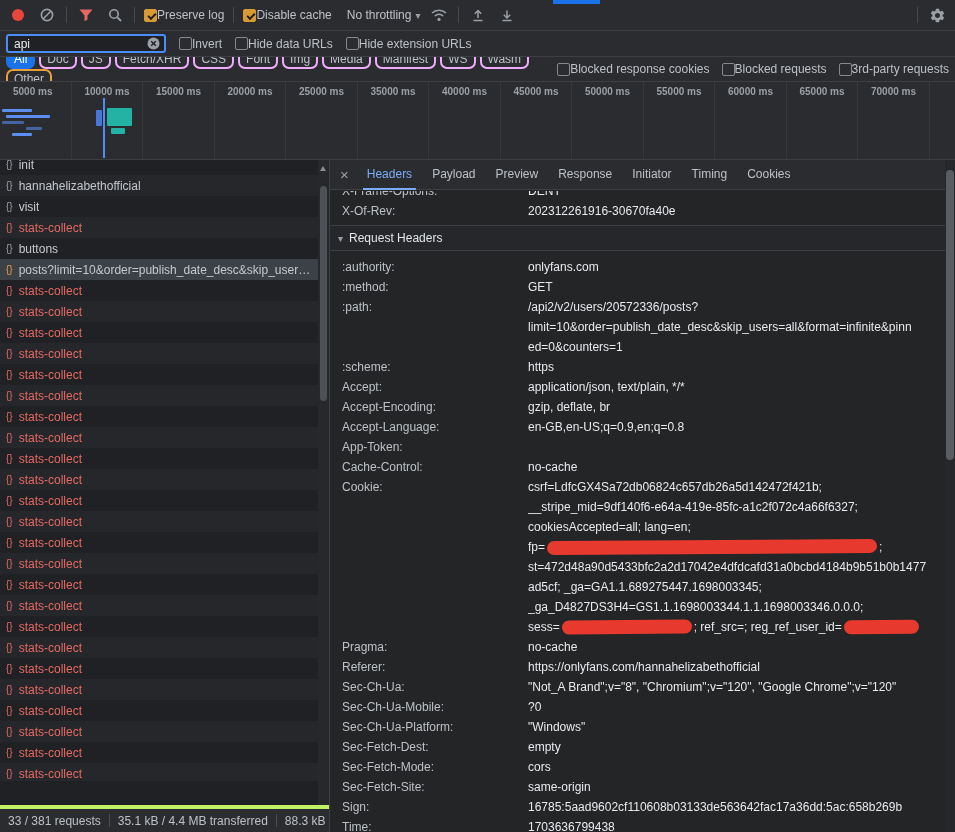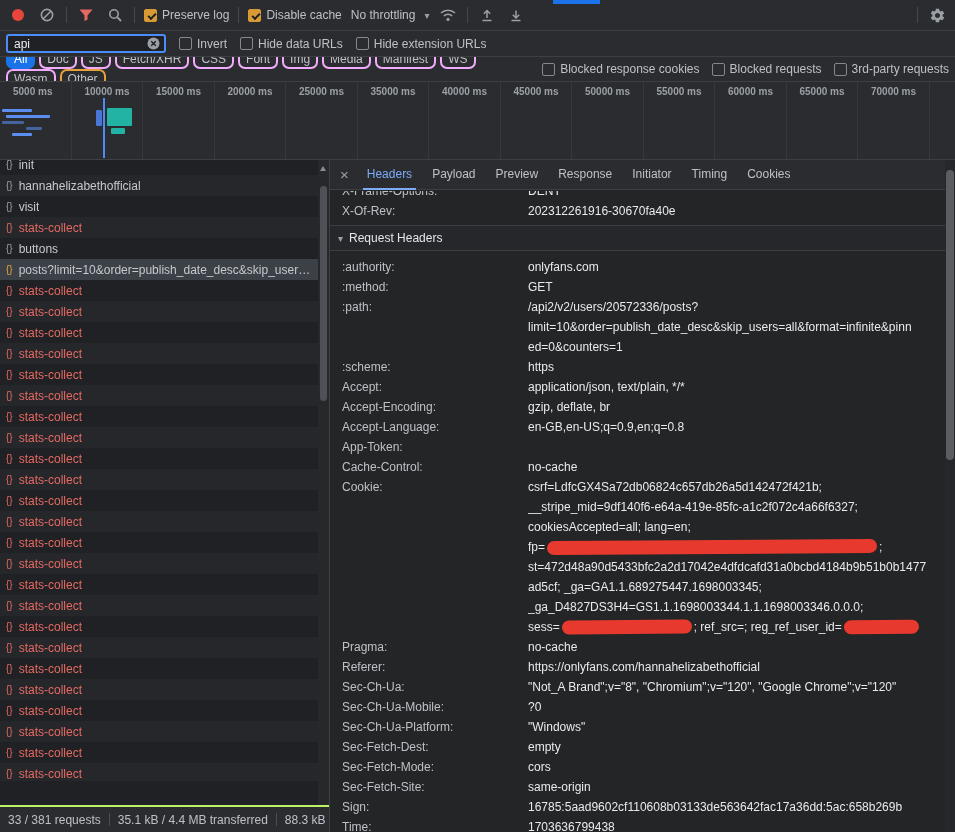--- a/index.html
+++ b/index.html
@@ -17,21 +17,21 @@
   #overview    { top:82px; height:78px; padding:0; display:block; overflow:hidden; }
 
   .tab-strip-highlight { position:absolute; left:553px; top:0; width:47px; height:4px; background:#1a73e8; z-index:9; }
 
   .tb-icon { display:inline-flex; align-items:center; justify-content:center; width:20px; height:20px; }
   .rec-dot { width:12px; height:12px; border-radius:50%; background:#e8453c; display:inline-block; }
   .v-div { width:1px; height:16px; background:#46484c; flex:none; }
   .flex1 { flex:1; }
   .caret { color:#9aa0a6; font-size:10px; margin-left:4px; }
 
-  .cb-group { display:inline-flex; align-items:center; gap:5px; white-space:nowrap; color:#bdc1c6; }
+  .cb-group { display:inline-flex; align-items:center; white-space:nowrap; color:#bdc1c6; }
   .cb { width:13px; height:13px; border-radius:2px; border:1.5px solid #85898f; background:transparent; position:relative; flex:none; }
   .cb.checked { background:#d99a35; border-color:#d99a35; }
   .cb.checked::after { content:""; position:absolute; left:2.5px; top:3px; width:6px; height:3px;
     border-left:2px solid #202124; border-bottom:2px solid #202124; transform:rotate(-45deg); }
 
   .filter-input { display:inline-flex; align-items:center; justify-content:space-between;
     width:160px; height:19px; border:2px solid #4b8df8; border-radius:3px; background:#202124;
     padding:0 4px 0 6px; color:#e8eaed; }
 
   .chip { display:inline-block; padding:1px 6px; border:2px solid #f0abfc; border-radius:7px;
@@ -59,21 +59,21 @@
   .row.error .braces { color:#e46962; }
   .row.selected .braces { color:#e8a03a; }
   .row .label { overflow:hidden; text-overflow:ellipsis; }
 
   #list-scrollbar { position:absolute; left:318px; top:160px; width:11px; height:645px; background:#27282b; }
   #list-scrollbar .up-arrow { position:absolute; left:2px; top:6px; width:0; height:0;
     border-left:3.5px solid transparent; border-right:3.5px solid transparent; border-bottom:5px solid #8a8e94; }
   #list-scrollbar .thumb { position:absolute; left:2px; top:26px; width:7px; height:215px; background:#4e5155; border-radius:4px; }
 
   #status-bar { position:absolute; left:0; top:805px; width:329px; height:27px; background:#2b2c2f;
-    border-top:2px solid #bef264; display:flex; align-items:center; gap:8px; padding:0 8px; color:#bdc1c6; white-space:nowrap; overflow:hidden; }
+    border-top:4px solid #bef264; display:flex; align-items:center; gap:8px; padding:0 8px; color:#bdc1c6; white-space:nowrap; overflow:hidden; }
   .sb-div { width:1px; height:13px; background:#4a4d51; flex:none; }
 
   #details-pane { position:absolute; left:329px; top:160px; width:616px; height:672px;
     border-left:1px solid #3c4043; background:#242527; overflow:hidden; }
   #detail-tabs { height:30px; display:flex; align-items:center; background:#2b2c2f; border-bottom:1px solid #3c4043; padding:0 8px; }
   .close-x { color:#9aa0a6; font-size:15px; margin:0 8px 0 2px; }
   .dtab { padding:0 10px; height:30px; line-height:29px; color:#bdc1c6; position:relative; white-space:nowrap; }
   .dtab.selected { color:#7cacf8; }
   .dtab.selected::after { content:""; position:absolute; left:6px; right:6px; bottom:0; height:2px; background:#7cacf8; }
 
@@ -126,21 +126,21 @@
   <span class="v-div"></span>
   <label class="cb-group">
     <span class="cb checked"></span>
     <span>Preserve log</span>
   </label>
   <span class="v-div"></span>
   <label class="cb-group">
     <span class="cb checked"></span>
     <span>Disable cache</span>
   </label>
-  <span class="cb-group" style="">
+  <span class="cb-group" style="margin-left:6px;">
     <span>No throttling</span>
     <span class="caret">▾</span>
   </span>
   <span class="tb-icon">
     <svg width="18" height="14" viewBox="0 0 18 14">
         <path d="M2 5a10 10 0 0 1 14 0" fill="none" stroke="#9aa0a6" stroke-width="1.5"></path>
         <path d="M4.8 8a6 6 0 0 1 8.4 0" fill="none" stroke="#9aa0a6" stroke-width="1.5"></path>
         <circle cx="9" cy="11.4" r="1.6" fill="#9aa0a6"></circle>
       </svg>
   </span>

